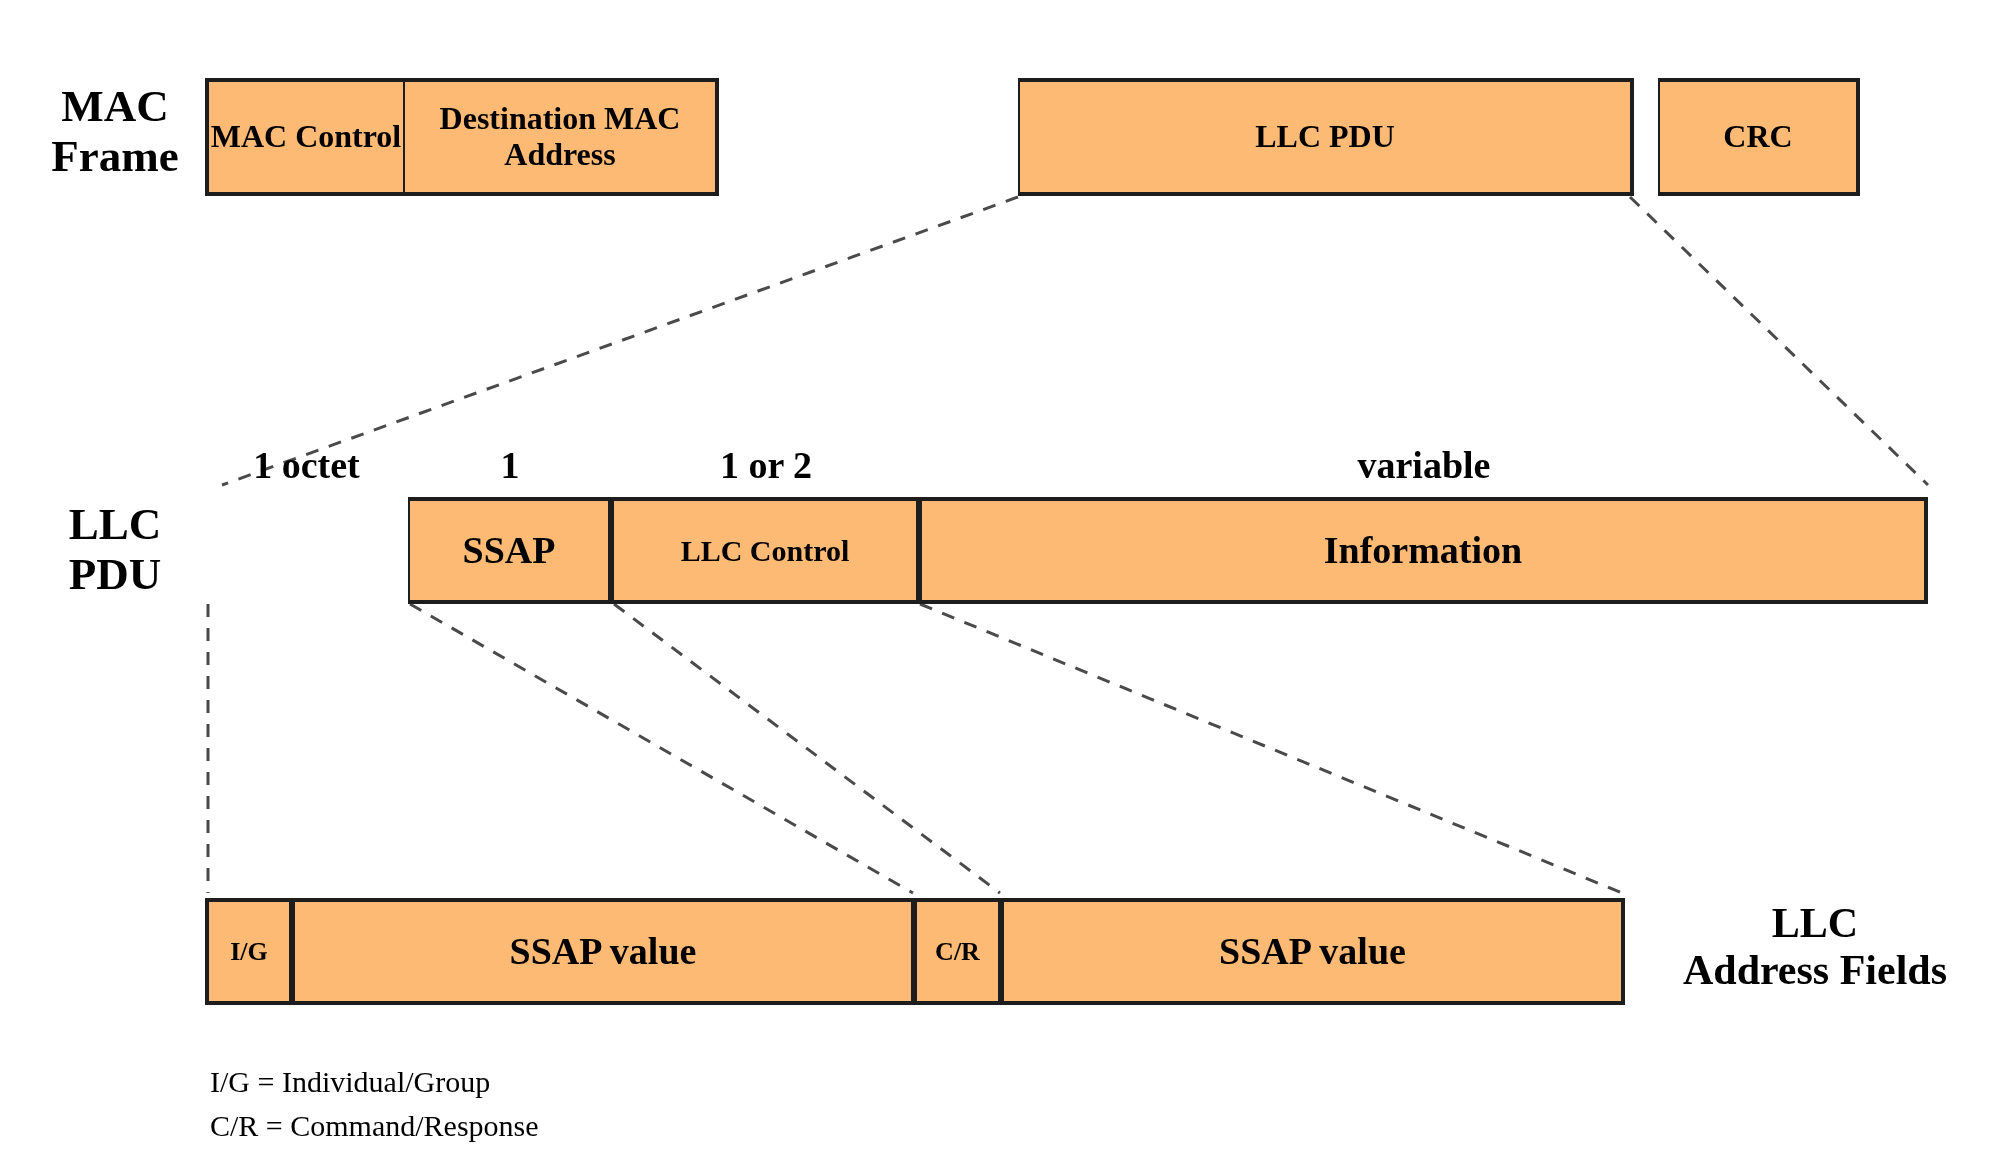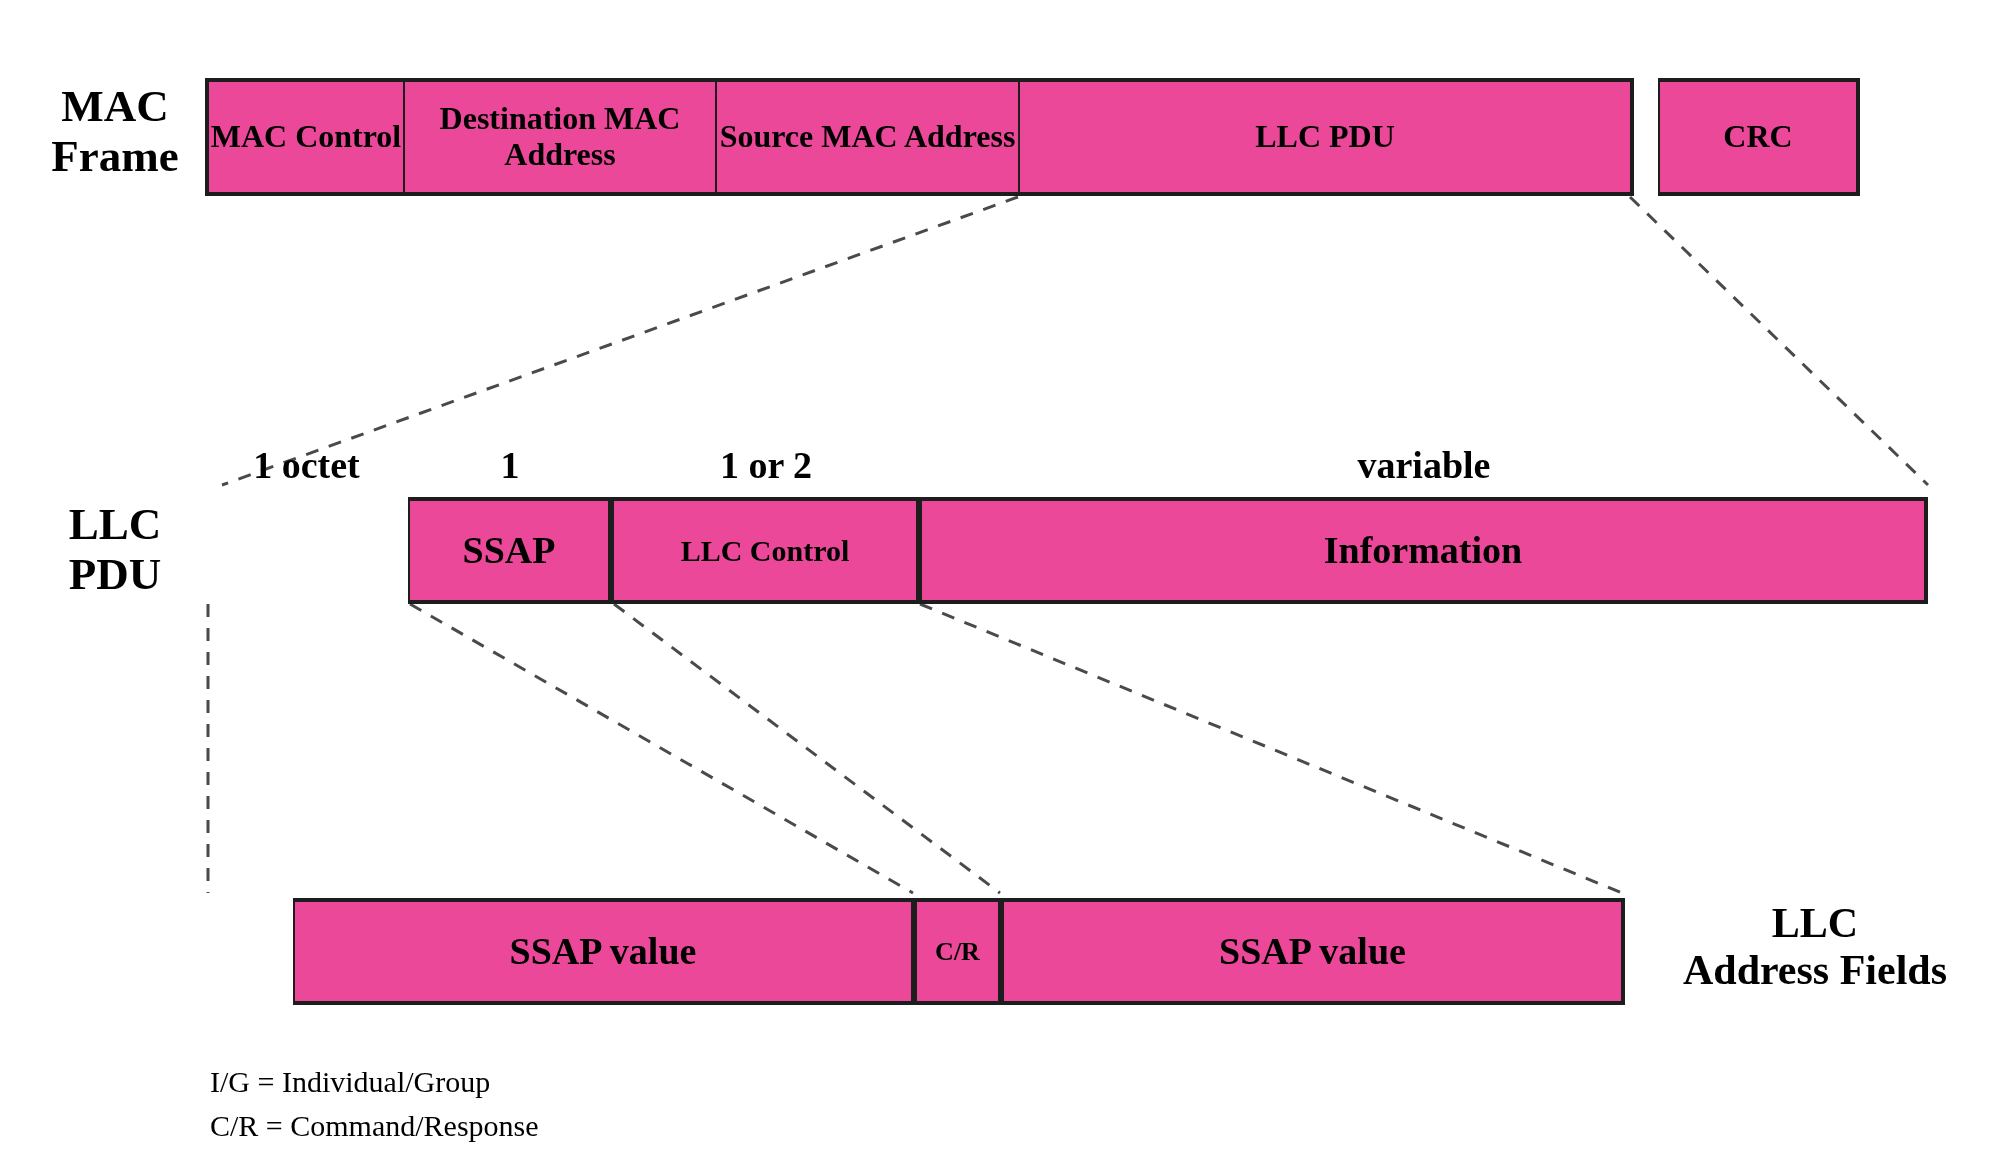--- a/index.html
+++ b/index.html
@@ -10,21 +10,21 @@
     color:#000000;
     overflow:hidden;
     position:relative;
   }
   #diagram{position:absolute;left:0;top:0;width:2000px;height:1169px;}
 
   
   .field{
     position:absolute;
     box-sizing:border-box;
-    background:#ec4899;
+    background:#fdba74;
     border:4px solid #1d1d1d;
     display:flex;
     align-items:center;
     justify-content:center;
     text-align:center;
     font-weight:bold;
     line-height:1.12;
     color:#000;
   }
   .field.inner-left{border-left-width:2px;}
@@ -97,42 +97,41 @@
 
   <div class="rowlabel" style="left:30px;top:82px;width:170px;font-size:45px;">MAC
 Frame</div>
 
   <div class="field" style="left:205px;top:78px;width:202px;height:118px;font-size:32px;">MAC
 Control</div>
 
   <div class="field inner-left" style="left:403px;top:78px;width:316px;height:118px;font-size:32px;">Destination
 MAC Address</div>
 
-  <div class="field inner-left" style="left:715px;top:78px;width:307px;height:118px;font-size:32px;">Source
-MAC Address</div>
 
   <div class="field inner-left" style="left:1018px;top:78px;width:616px;height:118px;font-size:32px;">LLC PDU</div>
 
   <div class="field inner-left" style="left:1630px;top:78px;width:202px;height:118px;font-size:32px;margin-left:28px;">CRC</div>
 
   <div class="rowlabel" style="left:30px;top:500px;width:170px;font-size:45px;">LLC
 PDU</div>
 
   <div class="sizelabel" style="left:205px;top:443px;width:203px;font-size:38px;">1 octet</div>
   <div class="sizelabel" style="left:408px;top:443px;width:204px;font-size:38px;">1</div>
   <div class="sizelabel" style="left:612px;top:443px;width:308px;font-size:38px;">1 or 2</div>
   <div class="sizelabel" style="left:920px;top:443px;width:1008px;font-size:38px;">variable</div>
 
 
   <div class="field inner-left" style="left:408px;top:497px;width:204px;height:107px;font-size:38px;">SSAP</div>
 
   <div class="field inner-left" style="left:612px;top:497px;width:308px;height:107px;font-size:30px;">LLC Control</div>
 
   <div class="field inner-left" style="left:920px;top:497px;width:1008px;height:107px;font-size:38px;">Information</div>
 
+  <div class="field" style="left:205px;top:898px;width:88px;height:107px;font-size:26px;">I/G</div>
 
   <div class="field inner-left" style="left:293px;top:898px;width:622px;height:107px;font-size:38px;">SSAP value</div>
 
   <div class="field inner-left" style="left:915px;top:898px;width:87px;height:107px;font-size:26px;">C/R</div>
 
   <div class="field inner-left" style="left:1002px;top:898px;width:623px;height:107px;font-size:38px;">SSAP value</div>
 
   <div class="sidecaption" style="left:1640px;top:900px;width:350px;font-size:42px;">LLC
 Address Fields</div>
 

